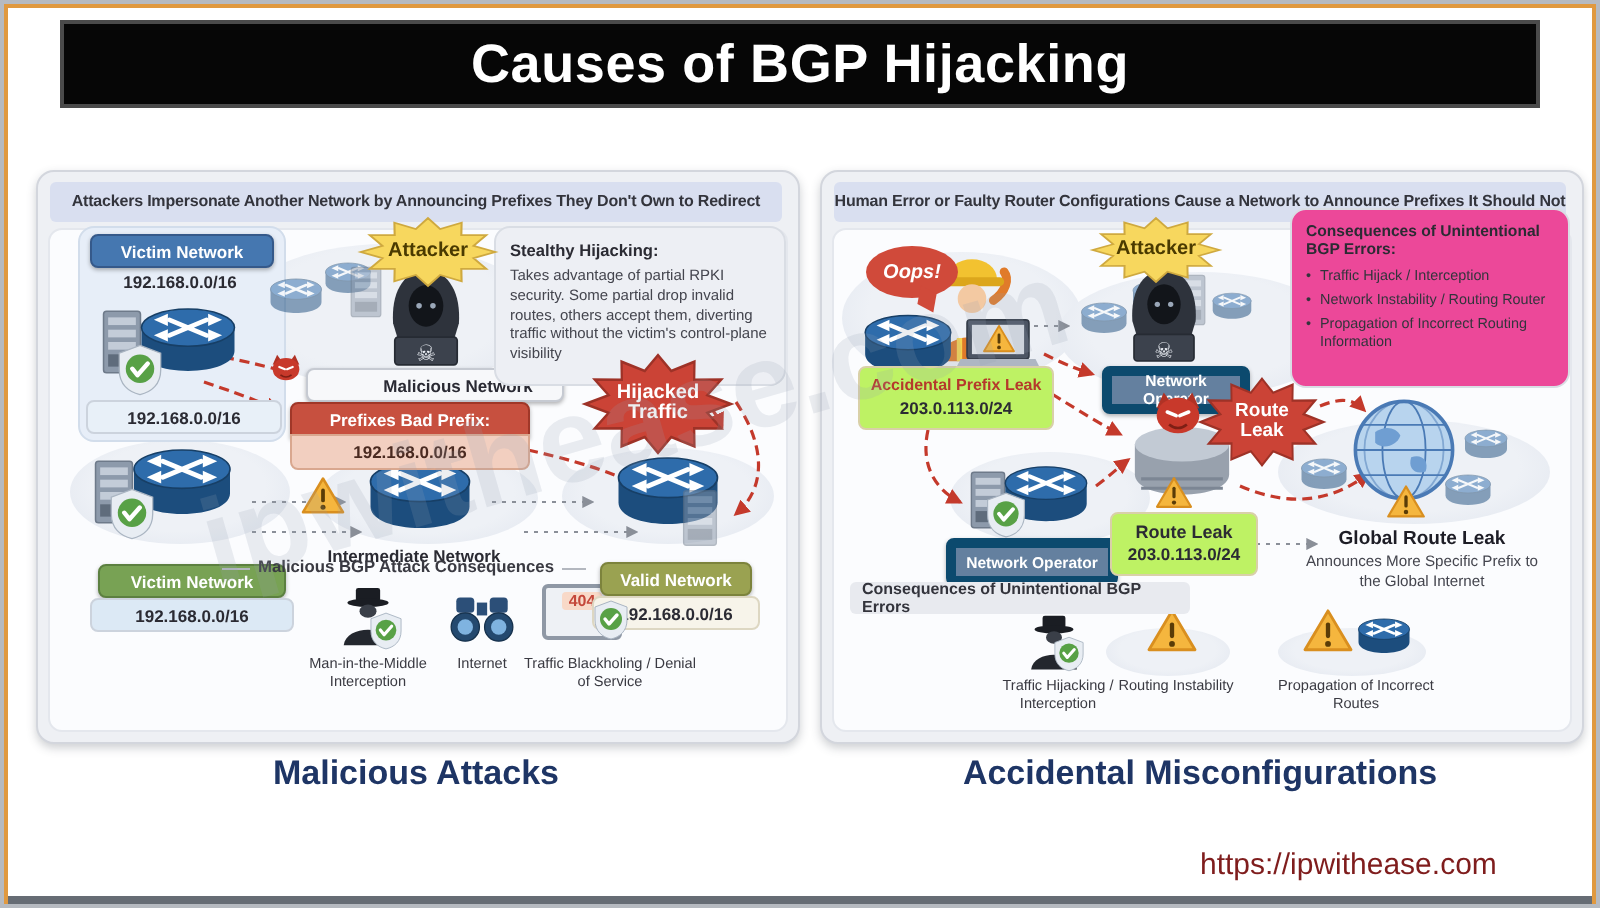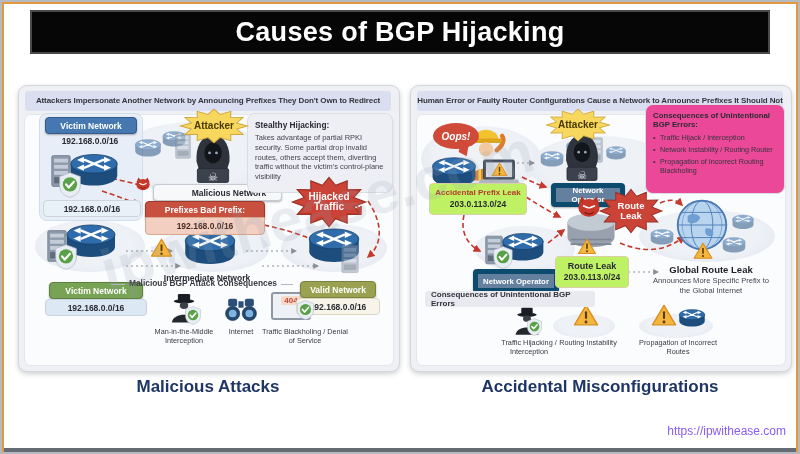--- a/index.html
+++ b/index.html
@@ -62,21 +62,21 @@
   .monitor span{font-size:8px;font-weight:bold;color:#c4473a;background:#f8d9c8;padding:0 3px;border-radius:2px;margin-top:2px;}
   .divline{position:absolute;border-top:1px solid #b3b7bf;z-index:6;}
   .sec-title{position:absolute;font-size:8.4px;font-weight:600;color:#3a3a42;text-align:center;z-index:6;}
   .cons-label{position:absolute;font-size:7.3px;line-height:1.25;color:#3a3a42;text-align:center;z-index:6;}
   .cons-bar{position:absolute;background:#e8eaef;border-radius:3px;font-size:8px;font-weight:bold;color:#33343c;
             display:flex;align-items:center;padding-left:6px;z-index:6;}
   .overlay{position:absolute;z-index:4;pointer-events:none;}
   .red{fill:none;stroke:#c4392b;stroke-width:1.6;stroke-dasharray:5 3;}
   .gray{fill:none;stroke:#8a8f98;stroke-width:1.1;stroke-dasharray:2 3;}
   .caption{position:absolute;top:377px;width:380px;text-align:center;font-size:17px;font-weight:bold;color:#1e3565;z-index:6;}
-  .siteurl{position:absolute;left:600px;top:424px;width:186px;text-align:right;font-size:12px;color:#8b5cf6;z-index:6;cursor:pointer;}
+  .siteurl{position:absolute;left:600px;top:424px;width:186px;font-size:15px;color:#7f1d1d;z-index:6;cursor:pointer;}
   .watermark{position:absolute;left:90px;top:150px;width:640px;font-size:60px;font-weight:bold;
              color:rgba(150,162,180,.18);transform:rotate(-16deg);z-index:8;pointer-events:none;white-space:nowrap;}
   .glob-title{position:absolute;font-size:9.5px;font-weight:bold;color:#1d1d26;text-align:center;z-index:6;}
   .glob-sub{position:absolute;font-size:7.6px;color:#44454e;text-align:center;line-height:1.3;z-index:6;}
   .ab{position:absolute;}
 </style>
 </head>
 <body>
 
 <svg width="0" height="0" style="position:absolute">
@@ -372,21 +372,21 @@
     </svg>
   <div class="badge b-slate" style="left:140px;top:97px;width:64px;height:14px;">
       <span>Network Operator</span>
     </div>
 
   <div class="note" style="left:234px;top:18px;width:140px;height:90px;background:#ec4899;">
     <h4 style="font-size:7.8px;line-height:1.2;">Consequences of Unintentional BGP Errors:</h4>
     <div class="bullets">
       <div>Traffic Hijack / Interception</div>
       <div>Network Instability / Routing Router</div>
-      <div>Propagation of Incorrect Routing Blackholing</div>
+      <div>Propagation of Incorrect Routing Information</div>
     </div>
   </div>
 
   <svg class="icon" style="left:148px;top:122px;width:64px;height:44px;">
       <use href="#s-grayrouter"></use>
     </svg>
   <svg class="icon" style="left:162px;top:108px;width:32px;height:24px;z-index:6;">
       <use href="#s-devil"></use>
     </svg>
   <div class="burst bu-red" style="left:188px;top:102px;width:64px;height:46px;">

